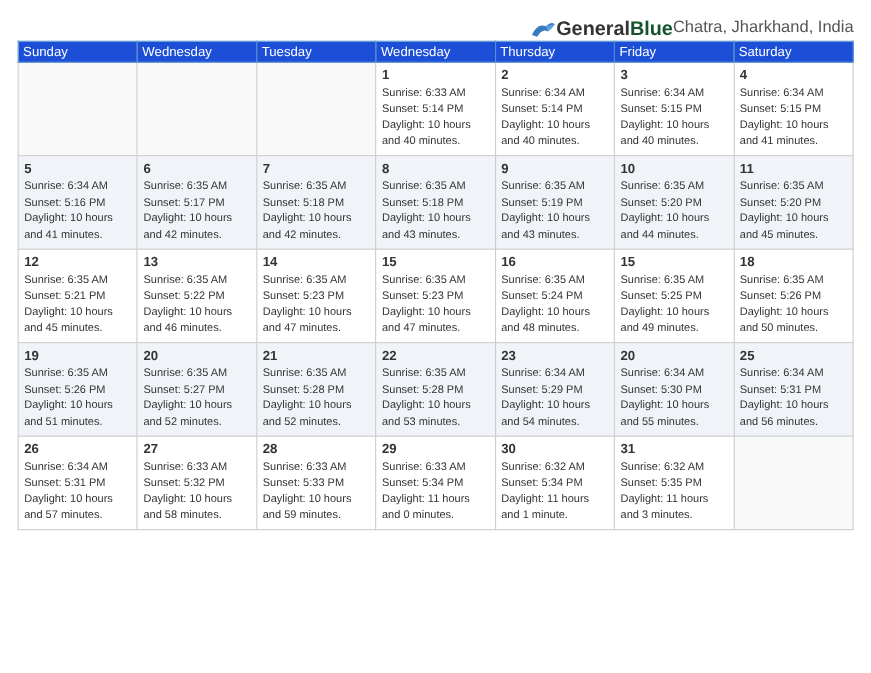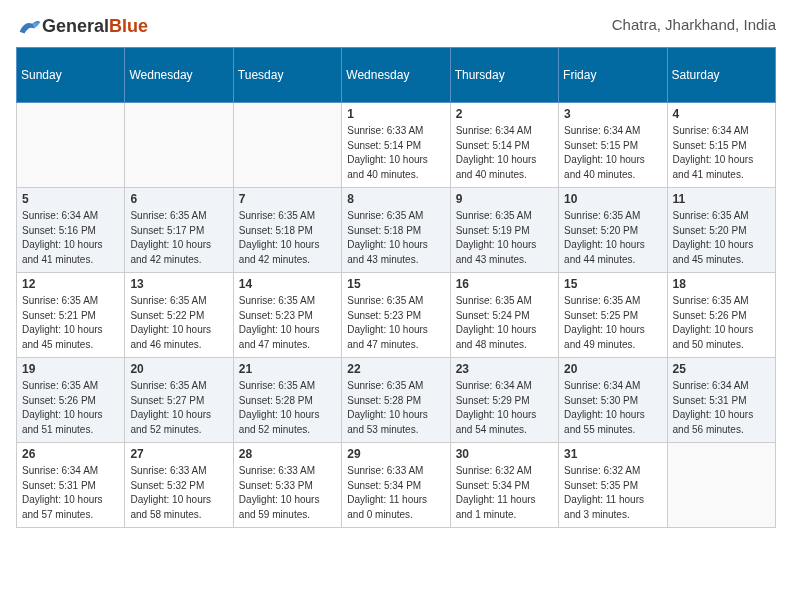--- a/index.html
+++ b/index.html
@@ -5,23 +5,22 @@
     * { box-sizing: border-box; margin: 0; padding: 0; }
     body {
       font-family: Arial, sans-serif;
       background: #fff;
       width: 792px;
       min-height: 612px;
       padding: 16px;
     }
     .header {
       display: flex;
-      justify-content: space-between;
+      justify-content: flex-end;
       align-items: flex-start;
-      margin-bottom: 10px;
     }
     .logo {
       display: flex;
       align-items: center;
     }
     .logo-bird {
       width: 24px;
       height: 20px;
       margin-left: 2px;
     }
@@ -36,24 +35,24 @@
     .location {
       font-size: 15px;
       color: #555;
     }
     .calendar {
       width: 100%;
       border-collapse: collapse;
       border: 1px solid #ccc;
     }
     .calendar th {
-      background: #0369a1;
+      background: #1d4ed8;
       color: #fff;
       font-size: 12px;
-      padding: 20px 4px;
+      padding: 2px 4px;
       text-align: left;
       border: 1px solid #5590cc;
       font-weight: normal;
     }
     .calendar td {
       border: 1px solid #ccc;
       vertical-align: top;
       padding: 4px 5px;
       font-size: 10.5px;
       color: #333;
@@ -79,21 +78,21 @@
 </head>
 <body>
 
 <div class="header">
   <div class="logo">
     <svg class="logo-bird" viewBox="0 0 30 24" fill="none" xmlns="http://www.w3.org/2000/svg">
       <path d="M2 18 Q8 4 18 8 Q24 2 28 6 Q22 8 20 14 Q14 10 8 20Z" fill="#3a7abf"></path>
       <path d="M18 8 Q22 6 28 6 Q24 12 20 14Z" fill="#5ba0e0"></path>
     </svg>
     <span style="font-size:18px;font-weight:bold;color:#333;">General</span>
-      <span style="font-size:18px;font-weight:bold;color:#c2410c;">Blue</span>
+      <span style="font-size:18px;font-weight:bold;color:#14532d;">Blue</span>
   </div>
   <div class="title-block">
     <div class="location">Chatra, Jharkhand, India</div>
   </div>
 </div>
 
 <table class="calendar">
   <thead>
     <tr>
     <th>Sunday</th>

